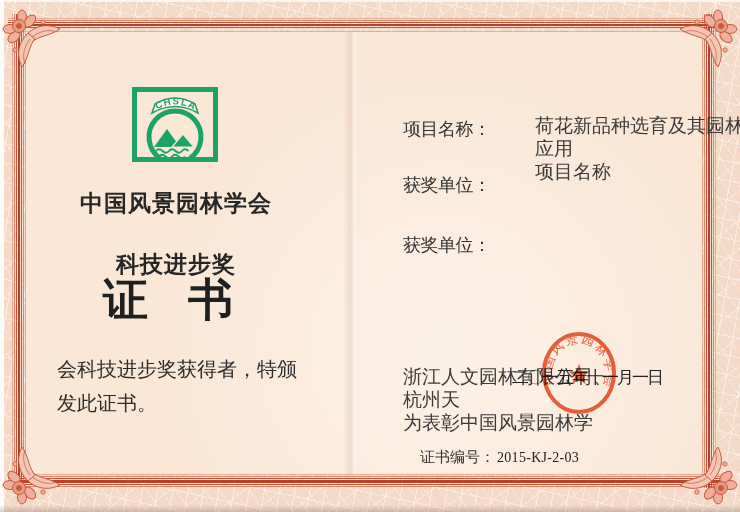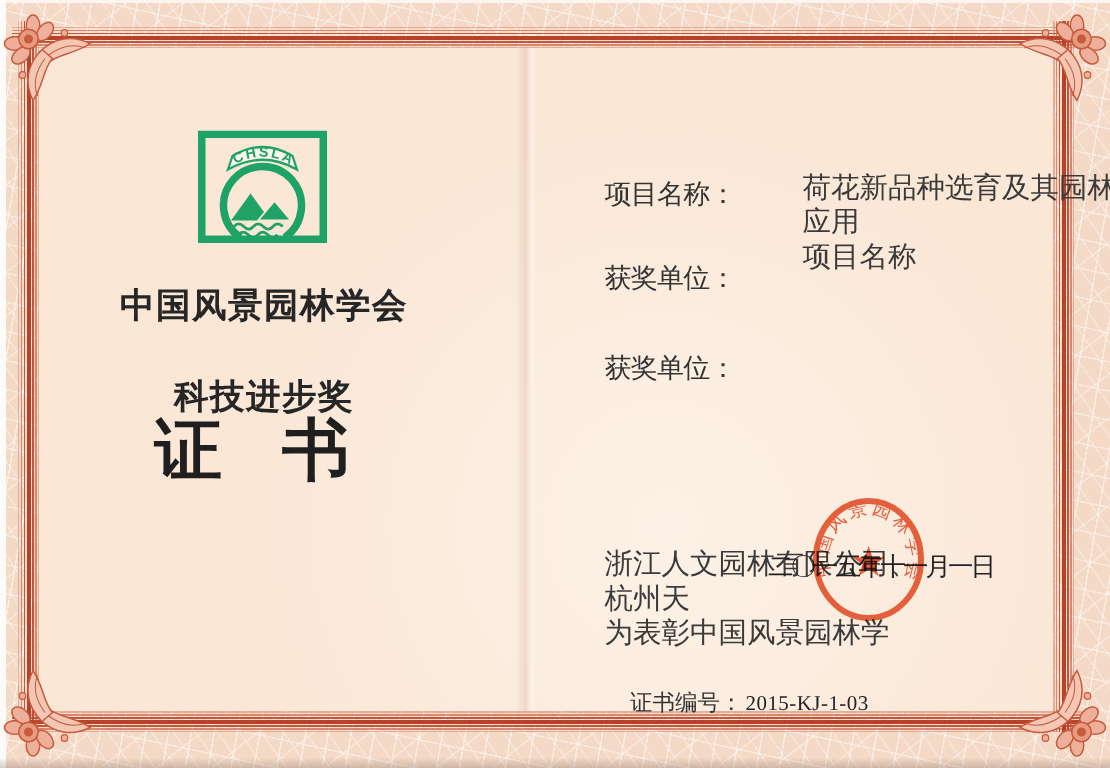--- a/index.html
+++ b/index.html
@@ -82,21 +82,21 @@
   .field-1{top:114px;}
   .field-2{top:170px;}
   .field-3{top:230px;flex-direction:column;}
 
   .date{position:absolute;left:512px;top:366px;z-index:6;
     font-size:17px;letter-spacing:-2px;color:#222;}
 
   .seal{position:absolute;left:523px;top:317px;width:112px;height:112px;z-index:7;
     opacity:.88;mix-blend-mode:multiply;}
 
-  .cert-no{position:absolute;left:420px;top:459px;z-index:5;display:flex;align-items:baseline;}
+  .cert-no{position:absolute;left:420px;top:448px;z-index:5;display:flex;align-items:baseline;}
   .cert-no .label{font-size:15px;color:#333;}
   .cert-no .value{font-size:14px;color:#222;letter-spacing:.3px;margin-left:2px;}
 </style>
 </head>
 <body>
 
 <div class="cert crackle">
 
   <div class="panel crackle"></div>
 
@@ -151,20 +151,22 @@
 
   <div class="assoc assoc1">中国风景园林学会</div>
   <div class="assoc assoc2">科技进步奖</div>
 
   <div class="cert-title">
     <span>证</span>
     <span>书</span>
   </div>
 
   <div class="body-text">
+    <div>会科技进步奖获得者，特颁</div>
+    <div>发此证书。</div>
   </div>
 
   <div class="field field-1">
     <div class="label">项目名称：</div>
     <div class="value">
       <div>荷花新品种选育及其园林应用</div>
       <div>项目名称</div>
     </div>
   </div>
   <div class="field field-2">
@@ -184,19 +186,19 @@
     <ellipse cx="56" cy="56" rx="35" ry="39" fill="none" stroke="#e5512b" stroke-width="4"></ellipse>
     <path id="sealArc" d="M31,67.2 A27,30 0 1 1 81,67.2" fill="none"></path>
     <text font-size="12.5" fill="#e5512b" letter-spacing="2">
       <textPath href="#sealArc">中国风景园林学会</textPath>
     </text>
     <text x="56" y="67" font-size="28" fill="#e5512b" text-anchor="middle">★</text>
   </svg>
 
   <div class="cert-no">
     <span class="label">证书编号：</span>
-    <span class="value">2015-KJ-1-03</span>
+    <span class="value">2015-KJ-2-03</span>
   </div>
 
   <div class="scan-edge-left"></div>
   <div class="scan-edge-top"></div>
   <div class="scan-shadow-bottom"></div>
 </div>
 
 </body></html>

